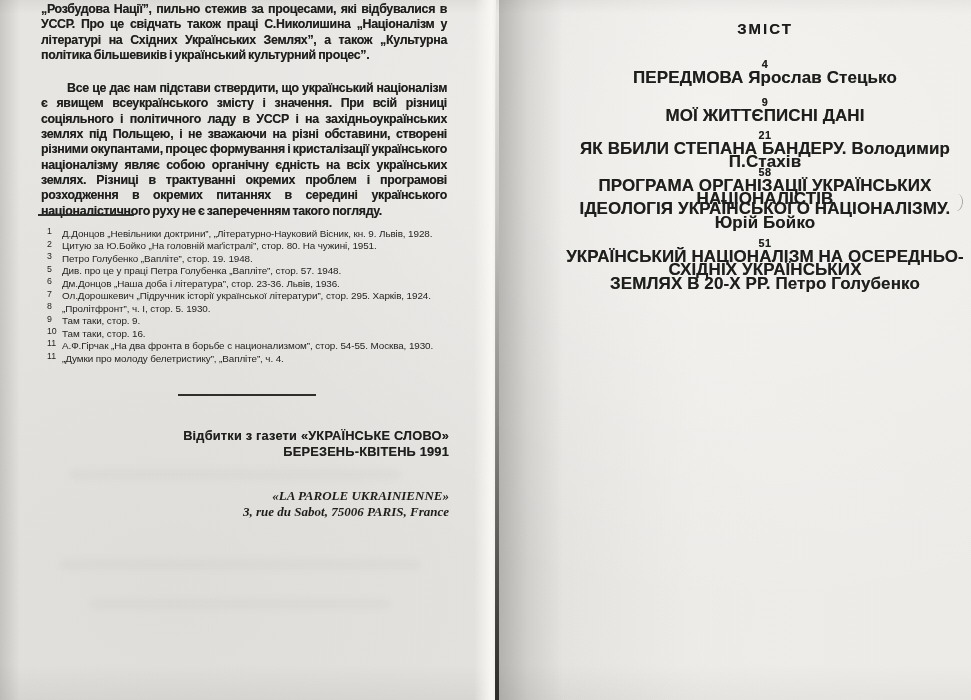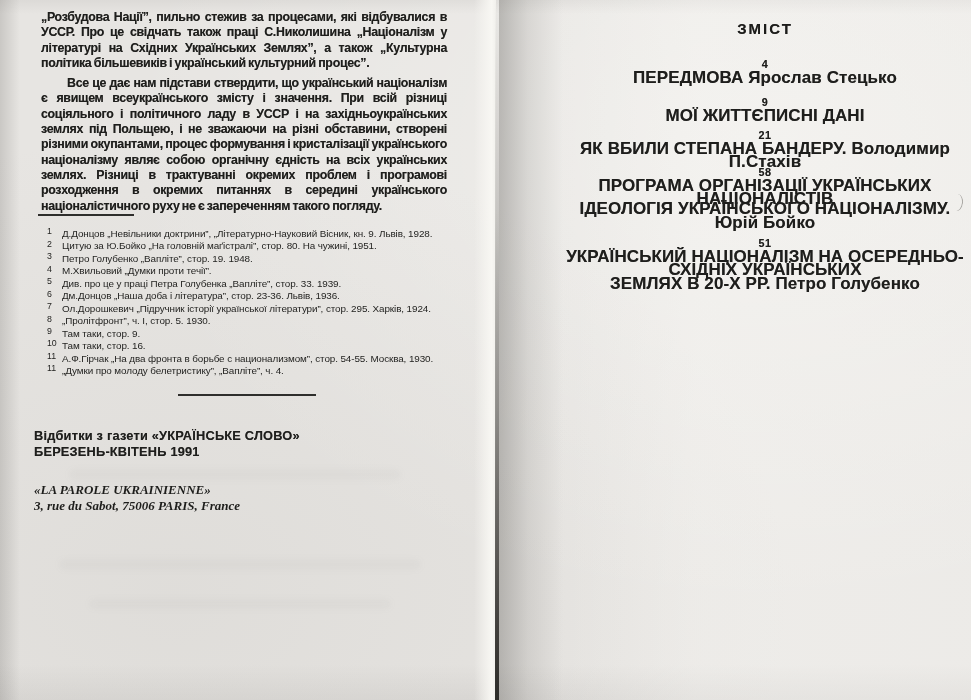--- a/index.html
+++ b/index.html
@@ -33,39 +33,39 @@
                   background:linear-gradient(to right, rgba(108,106,102,0.40), rgba(126,124,120,0.18) 45%, rgba(140,138,134,0)); }
   .ghost        { position:absolute; background:rgba(118,116,112,0.05); filter:blur(3px); border-radius:4px; }
   .ghost.g1 { left:70px;  top:470px; width:330px; height:9px; }
   .ghost.g2 { left:60px;  top:560px; width:360px; height:9px; }
   .ghost.g3 { left:90px;  top:600px; width:300px; height:8px; }
   .pen-mark { position:absolute; left:951px; top:194px; width:11px; height:17px;
               border-right:1.6px solid rgba(115,113,108,0.6); border-radius:50%;
               transform:rotate(6deg); }
 
   
-  .body-text { position:absolute; left:41px; top:10px; width:406px; }
+  .body-text { position:absolute; left:41px; top:2px; width:406px; }
   .para { margin:0; font-weight:bold; font-size:12.4px; line-height:15.3px;
           letter-spacing:-0.3px; word-spacing:-0.8px; text-align:justify;
           text-shadow:0 0 0.4px rgba(30,30,28,0.55); }
-  .para.indent { text-indent:26px; margin-top:5px; }
+  .para.indent { text-indent:26px; margin-top:18px; }
 
   .fn-rule { position:absolute; left:38px; top:214px; width:96px; height:1.6px; background:#2e2e2c; }
   .footnotes { position:absolute; left:39px; top:220px; width:432px; margin:8px; padding:0;
                list-style:none; font-size:9.9px; line-height:11.45px; letter-spacing:-0.1px;
                color:#242422; white-space:nowrap; }
   .fn-num { display:inline-block; width:15px; font-size:8.8px; position:relative; top:-2.6px; }
 
   .imprint-rule { position:absolute; left:178px; top:394px; width:138px; height:1.8px; background:#2e2e2c; }
-  .imprint { position:absolute; left:34px; top:428px; width:434px; text-align:left; }
+  .imprint { position:absolute; left:15px; top:428px; width:434px; text-align:right; }
   .imp-b { font-weight:bold; font-size:12.8px; line-height:16px; letter-spacing:0.2px;
            text-shadow:0 0 0.4px rgba(30,30,28,0.55); }
   .imp-i { font-family:"Liberation Serif", serif; font-style:italic; font-weight:bold;
            font-size:13px; line-height:15.5px; }
-  .imp-i.first { margin-top:22px; }
+  .imp-i.first { margin-top:28px; }
 
   
   .toc-title { position:absolute; left:565px; top:20px; width:400px; margin:0;
                text-align:center; font-size:15px; font-weight:bold; letter-spacing:2px;
                color:#1c1c1a; text-shadow:0 0 0.4px rgba(28,28,26,0.6); }
   .toc { position:absolute; left:558px; top:0; width:414px; height:700px; }
   .toc-entry { position:absolute; left:0; width:100%; text-align:center; }
   .toc-entry:nth-child(1) { top:59px; }
   .toc-entry:nth-child(2) { top:97px; }
   .toc-entry:nth-child(3) { top:130px; }
@@ -95,22 +95,21 @@
       <p class="para">„Розбудова Нації”, пильно стежив за процесами, які відбувалися в УССР. Про це свідчать також праці С.Николишина „Націоналізм у літературі на Східних Українських Землях”, а також „Культурна політика більшевиків і український культурний процес”.</p>
       <p class="para indent">Все це дає нам підстави ствердити, що український націоналізм є явищем всеукраїнського змісту і значення. При всій різниці соціяльного і політичного ладу в УССР і на західньоукраїнських землях під Польщею, і не зважаючи на різні обставини, створені різними окупантами, процес формування і кристалізації українського націоналізму являє собою органічну єдність на всіх українських землях. Різниці в трактуванні окремих проблем і програмові розходження в окремих питаннях в середині українського націоналістичного руху не є запереченням такого погляду.</p>
     </div>
 
     <div class="fn-rule"></div>
 
     <ol class="footnotes">
       <li><span class="fn-num">1</span><span>Д.Донцов „Невільники доктрини”, „Літературно-Науковий Вісник, кн. 9. Львів, 1928.</span></li>
       <li><span class="fn-num">2</span><span>Цитую за Ю.Бойко „На головній маґістралі”, стор. 80. На чужині, 1951.</span></li>
       <li><span class="fn-num">3</span><span>Петро Голубенко „Вапліте”, стор. 19. 1948.</span></li>
-      <li><span class="fn-num">4</span><span>М.Хвильовий „Думки проти течії”.</span></li>
-      <li><span class="fn-num">5</span><span>Див. про це у праці Петра Голубенка „Вапліте”, стор. 33. 1939.</span></li>
+      <li><span class="fn-num">5</span><span>Див. про це у праці Петра Голубенка „Вапліте”, стор. 57. 1948.</span></li>
       <li><span class="fn-num">6</span><span>Дм.Донцов „Наша доба і література”, стор. 23-36. Львів, 1936.</span></li>
       <li><span class="fn-num">7</span><span>Ол.Дорошкевич „Підручник історії української літератури”, стор. 295. Харків, 1924.</span></li>
       <li><span class="fn-num">8</span><span>„Пролітфронт”, ч. I, стор. 5. 1930.</span></li>
       <li><span class="fn-num">9</span><span>Там таки, стор. 9.</span></li>
       <li><span class="fn-num">10</span><span>Там таки, стор. 16.</span></li>
       <li><span class="fn-num">11</span><span>А.Ф.Гірчак „На два фронта в борьбе с национализмом”, стор. 54-55. Москва, 1930.</span></li>
       <li><span class="fn-num">11</span><span>„Думки про молоду белетристику”, „Вапліте”, ч. 4.</span></li>
     </ol>
 
     <div class="imprint-rule"></div>

